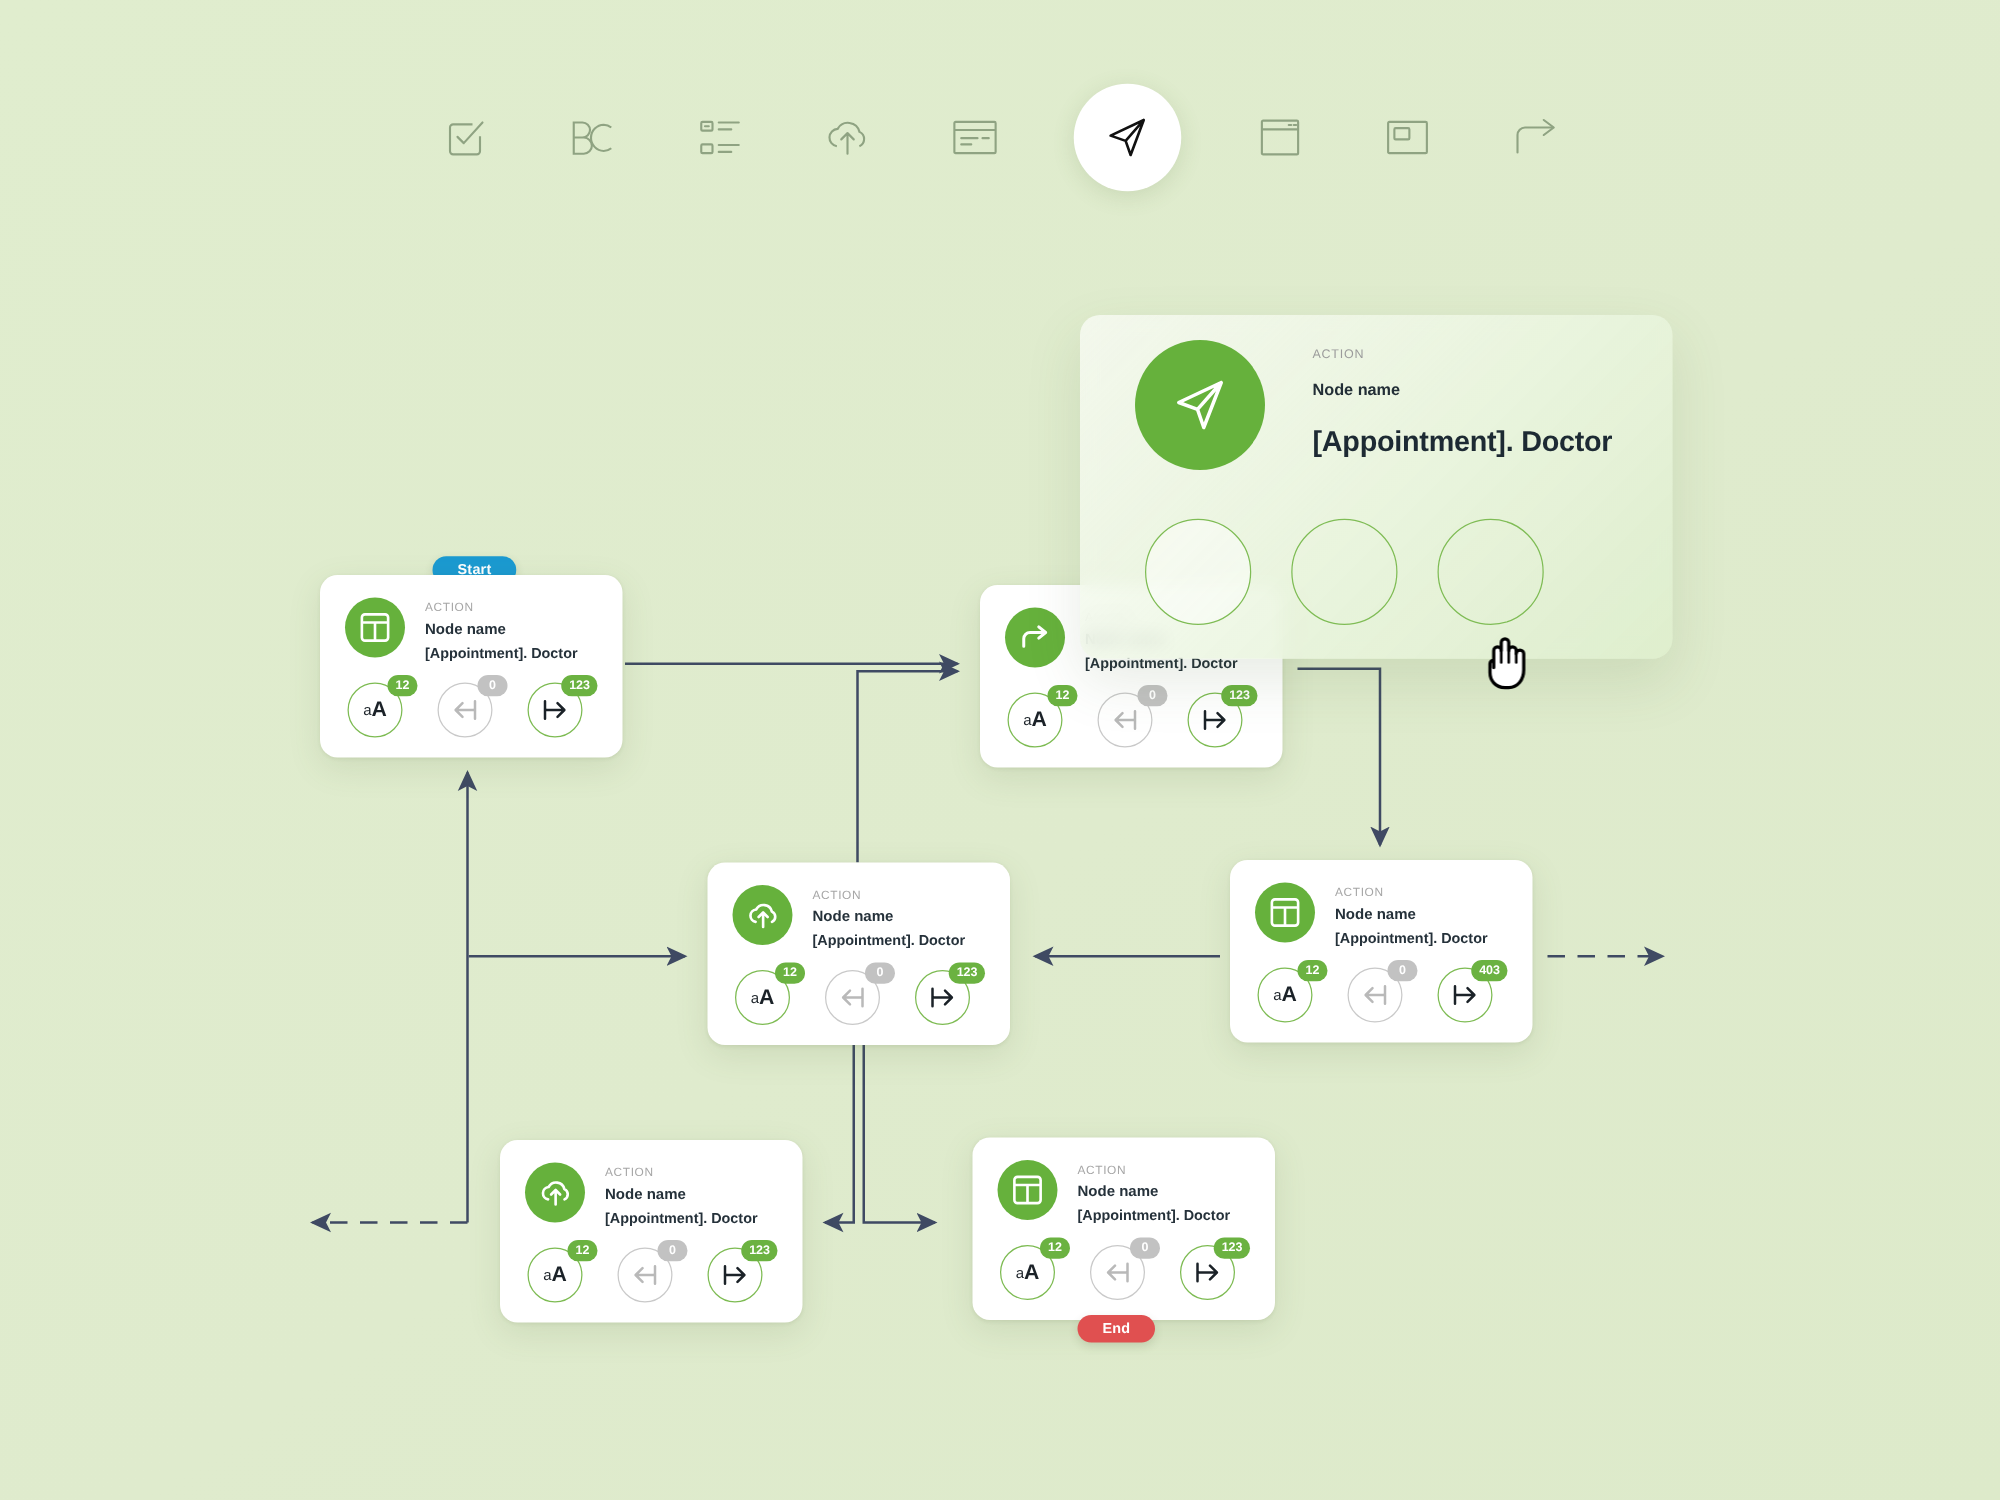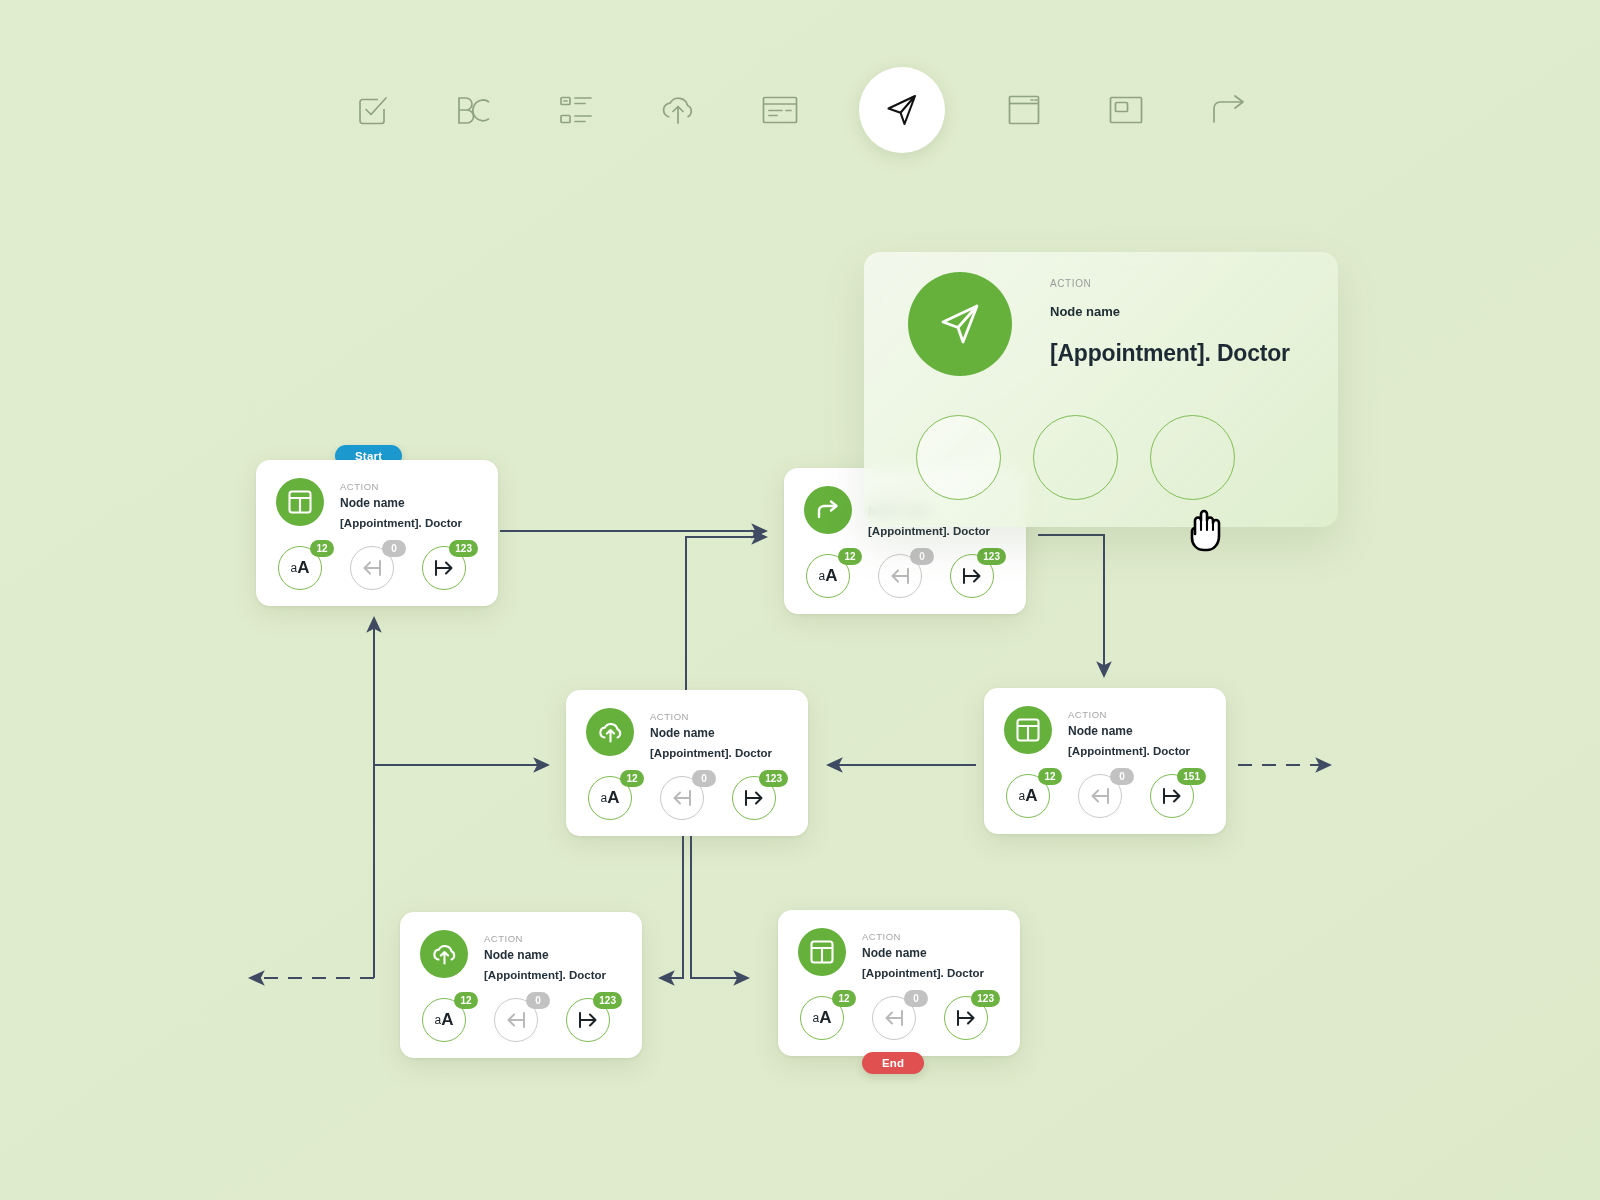--- a/index.html
+++ b/index.html
@@ -117,21 +117,21 @@
   .pill.end  { background: #e05050; }
 
   
   #node-start   { left: 256px; top: 460px; width: 242px; }
   #node-branch  { left: 784px; top: 468px; width: 242px; }
   #node-upload  { left: 566px; top: 690px; width: 242px; }
   #node-layout2 { left: 984px; top: 688px; width: 242px; }
   #node-upload2 { left: 400px; top: 912px; width: 242px; }
   #node-end     { left: 778px; top: 910px; width: 242px; }
 
-  #pill-start { left: 335px; top: 445px; }
+  #pill-start { left: 346px; top: 445px; }
   #pill-end   { left: 862px; top: 1052px; }
 
   
   #detail-panel {
     position: absolute;
     left: 864px; top: 252px; width: 474px; height: 275px;
     border-radius: 16px;
     background: linear-gradient(135deg,
         rgba(255,255,255,.62) 0%,
         rgba(236,246,226,.86) 48%,
@@ -457,21 +457,21 @@
         <div class="metric-badge">0</div>
       </div>
       <div class="metric">
         <div class="metric-ring">
           <span class="metric-glyph">
             <svg width="22" height="18" viewBox="0 0 22 18" fill="none" stroke="#1b2228" stroke-width="2" stroke-linecap="round" stroke-linejoin="round">
                 <path d="M3 2v14M4 9h14M13 3.5L18.5 9 13 14.5"></path>
               </svg>
           </span>
         </div>
-        <div class="metric-badge">151</div>
+        <div class="metric-badge">403</div>
       </div>
     </div>
   </div>
 
   <div class="node" id="node-upload2">
     <div class="node-head">
       <div class="node-avatar">
         <svg width="27" height="27" viewBox="0 0 27 27" fill="none" stroke="currentColor" stroke-width="2.1" stroke-linecap="round" stroke-linejoin="round">
           <path d="M7.5 18.5a5 5 0 0 1 .4-9.9 6.8 6.8 0 0 1 12.6 1.7 4.5 4.5 0 0 1 .1 8.2"></path>
           <path d="M13.5 22.5V11M13.5 11l-3.6 3.6M13.5 11l3.6 3.6"></path>

